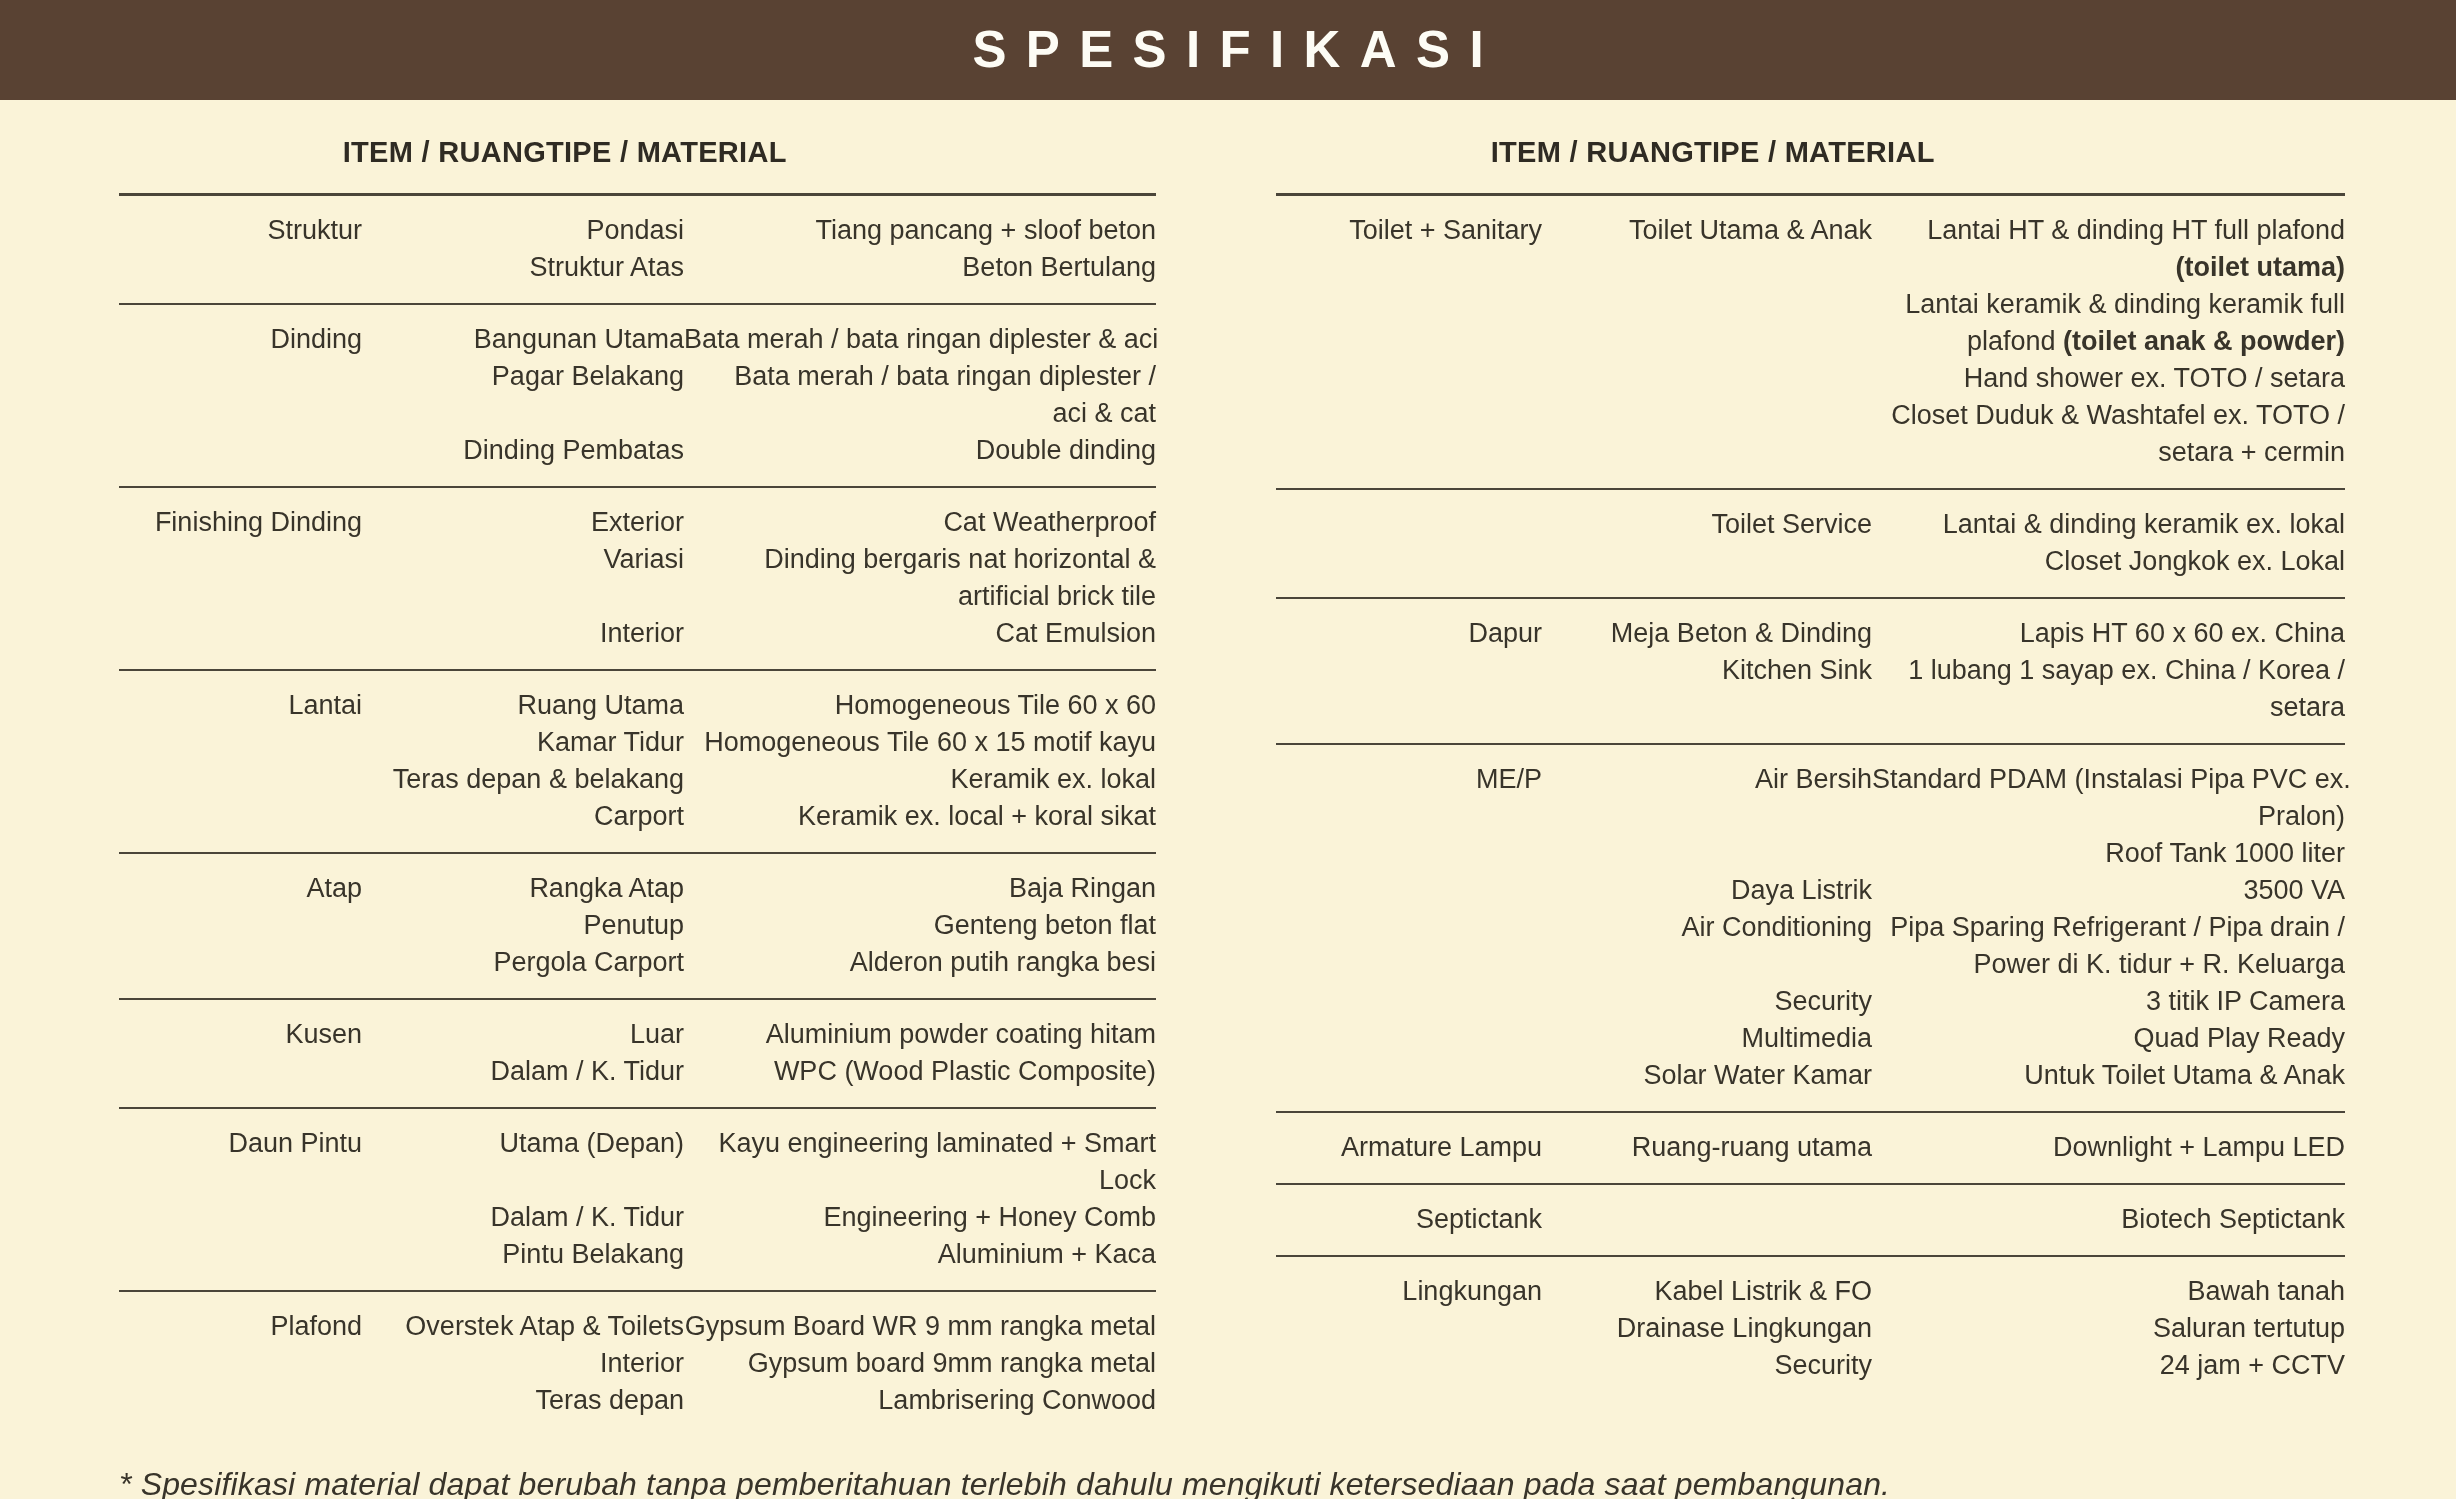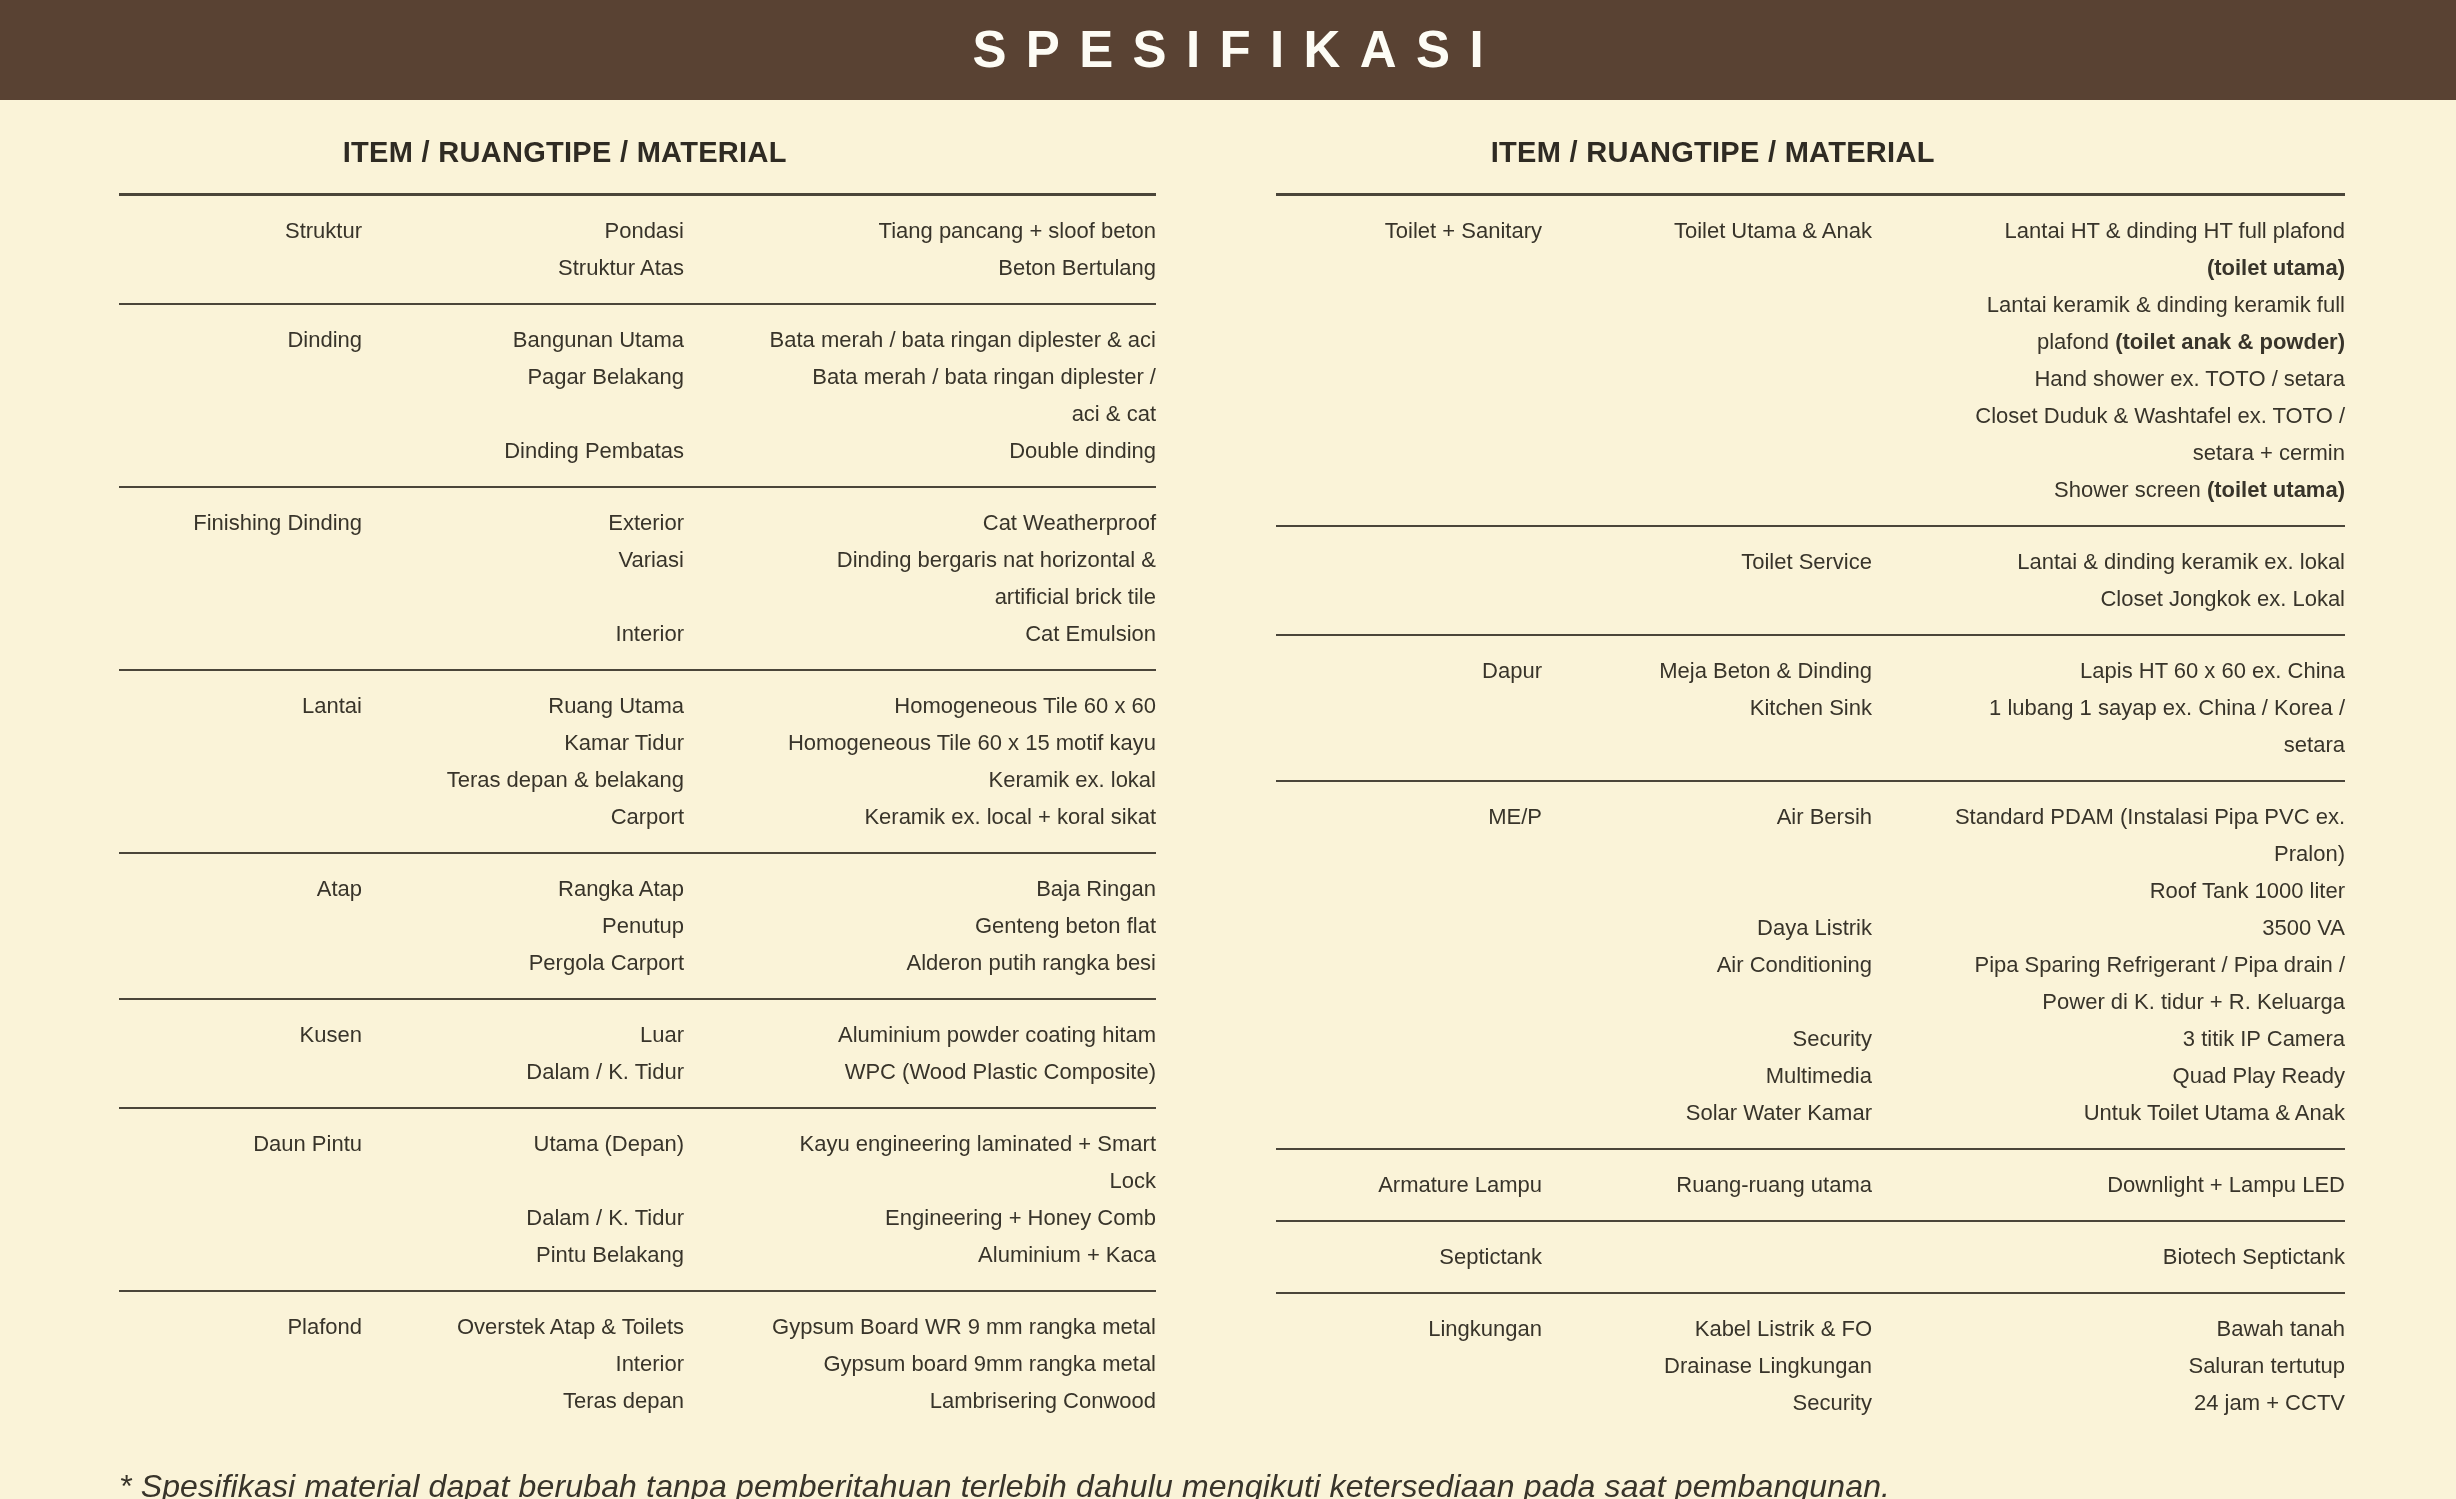--- a/index.html
+++ b/index.html
@@ -51,21 +51,21 @@
     font-weight:700;
     font-size:29px;
     color:var(--heading);
     letter-spacing:0.01em;
   }
   .spec-table.left  .thead .h-item{width:427px;}
   .spec-table.right .thead .h-item{width:418px;}
   .section{
     display:flex;
     padding:16px 0 17px 0;
-    font-size:22px;
+    font-size:27px;
     line-height:37px;
   }
   .section + .section{border-top:2px solid var(--line);}
   .col-item{flex-shrink:0;white-space:nowrap;}
   .spec-table.left  .col-item{width:243px;}
   .spec-table.right .col-item{width:266px;}
   .rows{flex:1;min-width:0;}
   .row{display:flex;}
   .col-sub{flex-shrink:0;white-space:nowrap;}
   .spec-table.left  .col-sub{width:322px;}
@@ -290,21 +290,20 @@
             <div class="row">
               <div class="col-sub">Toilet Utama &amp; Anak</div>
               <div class="col-mat">
                 <div class="mat-line"><span>Lantai HT &amp; dinding HT full plafond</span></div>
                 <div class="mat-line"><span class="bold">(toilet utama)</span></div>
                 <div class="mat-line"><span>Lantai keramik &amp; dinding keramik full</span></div>
                 <div class="mat-line"><span>plafond </span><span class="bold">(toilet anak &amp; powder)</span></div>
                 <div class="mat-line"><span>Hand shower ex. TOTO / setara</span></div>
                 <div class="mat-line"><span>Closet Duduk &amp; Washtafel ex. TOTO /</span></div>
                 <div class="mat-line"><span>setara + cermin</span></div>
-                <div class="mat-line"><span>Shower screen </span><span class="bold">(toilet utama)</span></div>
               </div>
             </div>
           </div>
         </div>
         <div class="section">
           <div class="col-item"></div>
           <div class="rows">
             <div class="row">
               <div class="col-sub">Toilet Service</div>
               <div class="col-mat">

